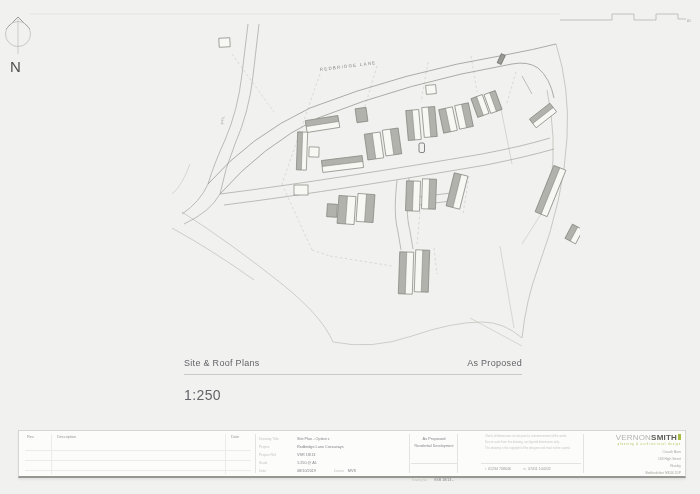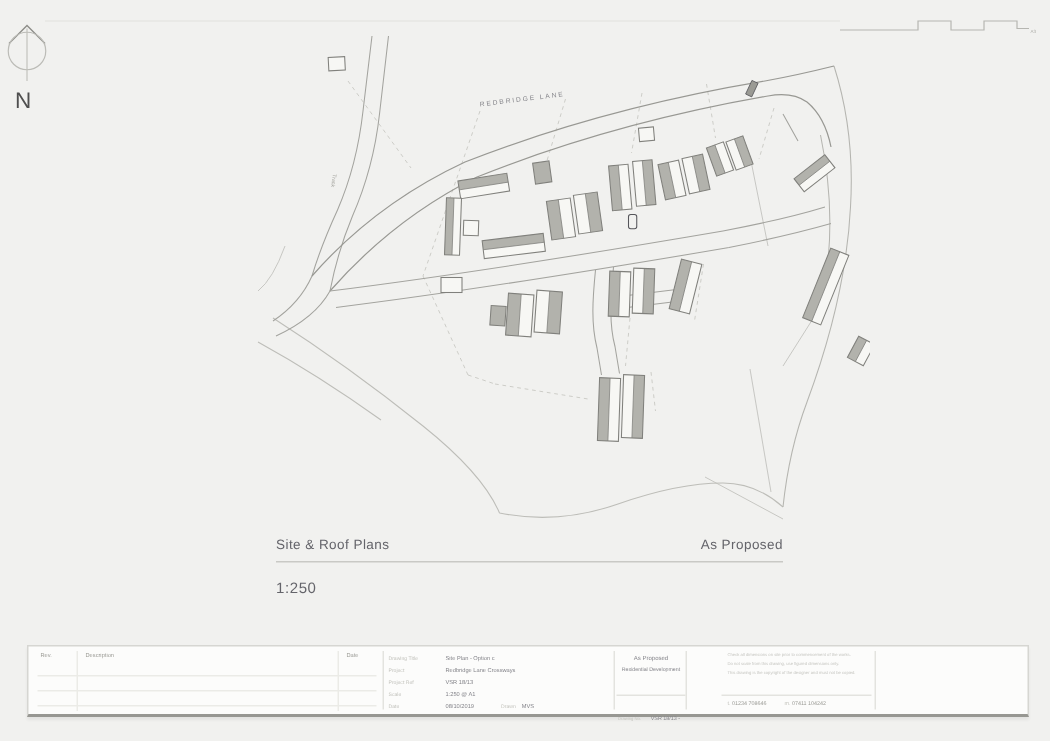--- a/index.html
+++ b/index.html
@@ -6,21 +6,21 @@
   body{width:700px;height:494px;overflow:hidden;background:#eeeeec;font-family:"Liberation Sans",sans-serif;}
   .sheet{position:relative;width:700px;height:494px;background:#f1f1ef;}
   svg{display:block;}
   #decor{position:absolute;left:0;top:0;}
   #plan{position:absolute;left:170px;top:16px;}
   
   .caption{position:absolute;left:184px;top:358px;width:338px;}
   .cap-row{display:flex;justify-content:space-between;align-items:flex-end;padding-bottom:6px;border-bottom:1px solid #c9c9c5;}
   .cap-title{font-size:9px;color:#64646a;letter-spacing:.3px;}
   .cap-status{font-size:9px;color:#64646a;letter-spacing:.3px;}
-  .cap-scale{margin-top:12px;font-size:10px;color:#64646a;letter-spacing:.4px;}
+  .cap-scale{margin-top:12px;font-size:14px;color:#64646a;letter-spacing:.4px;}
   
   .tblock{position:absolute;left:18px;top:430px;width:668px;height:48px;background:#fcfcfb;
           border:1px solid #d6d6d2;border-bottom:2px solid #979792;box-shadow:0 2px 2px rgba(0,0,0,.06);box-sizing:border-box;}
   .vdiv{position:absolute;top:3px;bottom:3px;width:1px;background:#e3e3df;}
   
   .rev{position:absolute;left:4px;top:3px;width:230px;height:40px;font-size:3.8px;color:#9a9a95;}
   .rev .hdr{position:absolute;top:1px;}
   .rev .rline{position:absolute;left:2px;right:2px;height:1px;background:#ebebe7;}
   .rev .cdiv{position:absolute;top:0;bottom:0;width:1px;background:#ebebe7;}
   
@@ -340,15 +340,27 @@
         <span class="plab">t.</span>
         <span>01234 708646</span>
         <span class="gap"></span>
         <span class="plab">m.</span>
         <span>07411 104242</span>
       </div>
     </div>
 
     <div class="vdiv" style="left:564px"></div>
 
+    <div class="logocol">
+      <div class="logoline">
+        <span class="lg-light">VERNON</span><span class="lg-bold">SMITH</span><span class="lg-acc" id="lg-acc" style="background: rgb(167, 188, 66);"></span>
+      </div>
+      <div class="tagline" id="tagline" style="color: rgb(167, 188, 66);">planning &amp; architectural design</div>
+      <div class="addr">
+        <div>Crouch Barn</div>
+        <div>163 High Street</div>
+        <div>Riseley</div>
+        <div>Bedfordshire MK44 1DP</div>
+      </div>
+    </div>
 
   </div>
 </div>
 
 </body></html>

